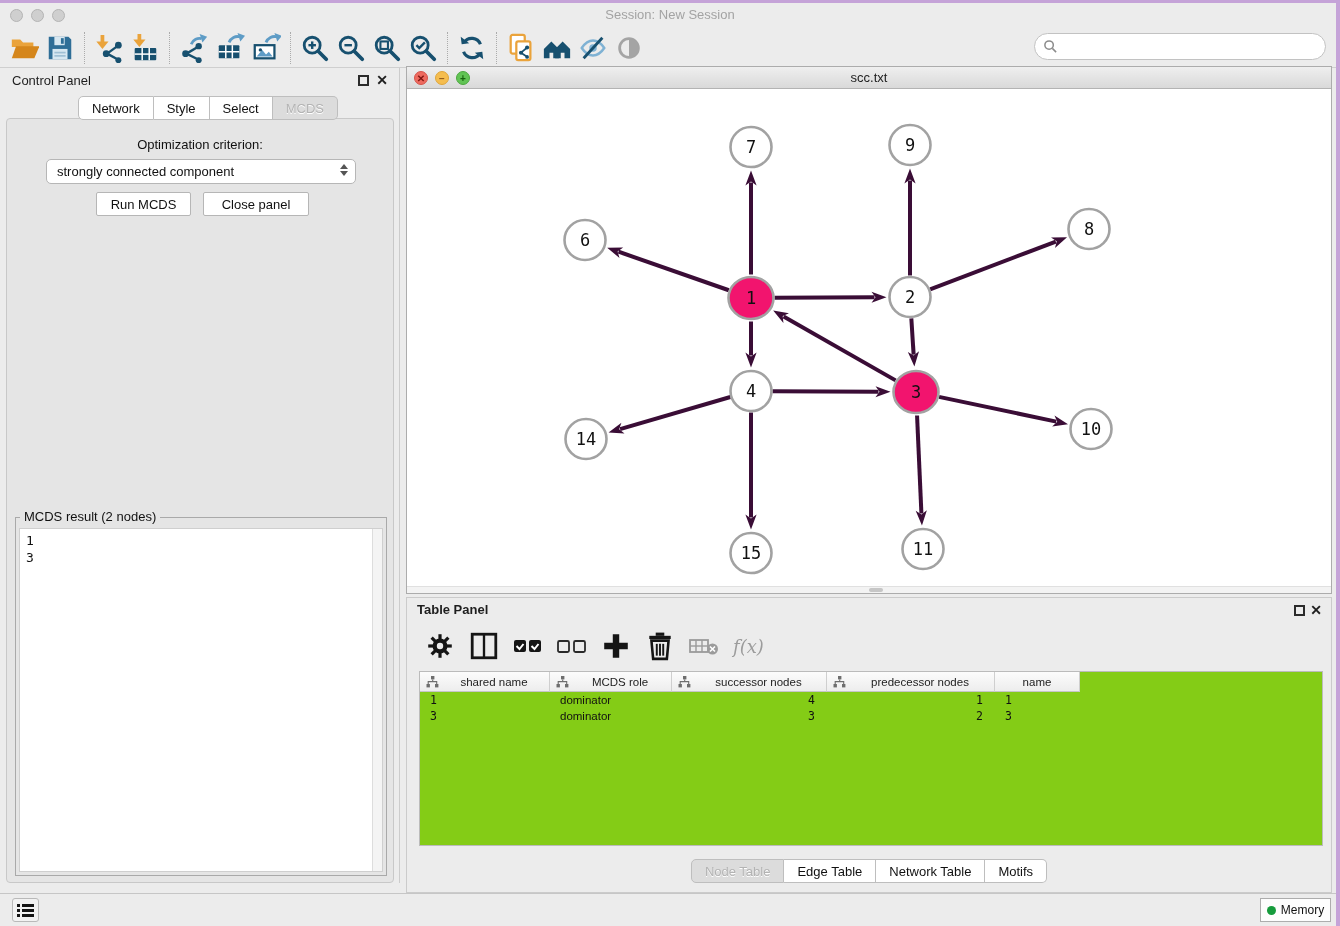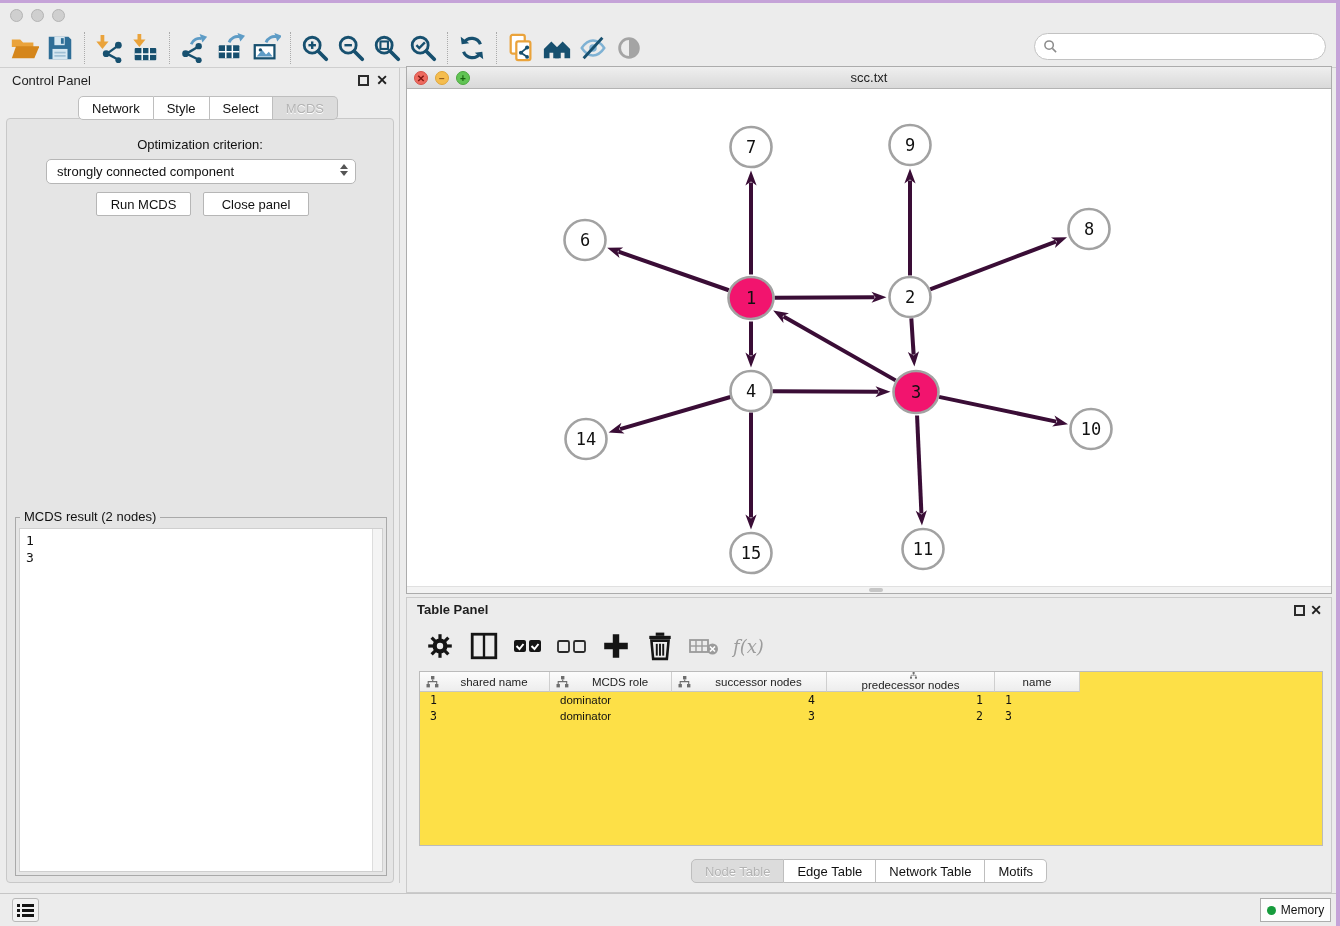--- a/index.html
+++ b/index.html
@@ -67,21 +67,21 @@
   .net-hscroll { position:absolute; left:0; bottom:0; width:924px; height:7px; background:#F3F3F3; border-top:1px solid #E0E0E0; }
   .net-hthumb { position:absolute; left:50%; top:1px; width:14px; height:4px; background:#C6C6C6; border-radius:2px; }
 
   
   .table-panel { position:absolute; left:406px; top:597px; width:926px; height:296px; background:#ECECEC; border:1px solid #CBCBCB; }
   .tp-title { position:absolute; left:10px; top:4px; font-size:13px; color:#1E1E1E;font-weight:bold; }
   .tp-float { right:26px; } .tp-close { right:9px; }
   .tp-toolbar { position:absolute; left:18px; top:30px; height:36px; display:flex; align-items:center; gap:14px; }
   .tpi { width:30px; height:30px; display:flex; align-items:center; justify-content:center; }
   .fx-label { font-family:"DejaVu Serif", serif; font-style:italic; color:#9C9C9C; font-size:18px; }
-  .dt-wrap { position:absolute; left:12px; top:73px; width:904px; height:175px; background:#fde047; border:1px solid #BBBBBB; overflow:hidden; }
+  .dt-wrap { position:absolute; left:12px; top:73px; width:904px; height:175px; background:#84cc16; border:1px solid #BBBBBB; overflow:hidden; }
   .dt-header { display:flex; height:20px; }
   .dt-hcell { background:linear-gradient(#FCFCFC,#EDEDED); border-right:1px solid #CFCFCF; border-bottom:1px solid #C6C6C6; display:flex; align-items:center; font-size:11.5px; color:#222; position:relative; }
   .dt-hcell .hicon { margin-left:6px; }
   .dt-hcell .hlabel { flex:1; text-align:center; padding:0 4px; }
   .dt-row { display:flex; height:16px; align-items:center; }
   .dt-cell { font-size:11.5px; color:#111; padding:0 10px; overflow:hidden; white-space:nowrap; }
   .dt-cell.right { text-align:right; padding-right:12px; }
 
   .tp-tabs { position:absolute; left:0; right:0; top:261px; display:flex; justify-content:center; }
   .status-bar { position:absolute; left:0; top:893px; width:1340px; height:33px; background:#ECECEC; border-top:1px solid #C6C6C6; }
@@ -94,20 +94,21 @@
 
 <div class="edge-strip-top"></div>
 <div class="edge-strip-right"></div>
 
 <div class="titlebar">
   <div class="traffic">
     <span class="tl-dot"></span>
     <span class="tl-dot"></span>
     <span class="tl-dot"></span>
   </div>
+  <div class="app-title">Session: New Session</div>
 </div>
 
 <div class="toolbar">
   <div class="tb-btn">
       <svg viewBox="0 0 32 32">
     <path d="M3 7h9l3 3h11v5H3z" fill="#EAA33B"></path>
         <path d="M3 27l4.5-13h25L27 27z" fill="#D5861B"></path>
       </svg>
     </div>
   <div class="tb-btn">
@@ -489,21 +490,21 @@
               <rect x="5" y="0" width="3.4" height="3.4"></rect>
               <rect x="0.5" y="8" width="3.4" height="3.4"></rect>
               <rect x="9" y="8" width="3.4" height="3.4"></rect>
             </g>
             <g stroke="#6E6E6E" stroke-width="1.1" fill="none">
               <path d="M6.7 3.4v2.2M2.2 8V5.6h8.5V8"></path>
             </g>
           </svg>
           <span class="hlabel">successor nodes</span>
         </div>
-        <div class="dt-hcell" style="width: 168px; flex-direction: column;">
+        <div class="dt-hcell" style="width: 168px;">
           <svg class="hicon" width="13" height="12" viewBox="0 0 13 12">
             <g fill="#6E6E6E">
               <rect x="5" y="0" width="3.4" height="3.4"></rect>
               <rect x="0.5" y="8" width="3.4" height="3.4"></rect>
               <rect x="9" y="8" width="3.4" height="3.4"></rect>
             </g>
             <g stroke="#6E6E6E" stroke-width="1.1" fill="none">
               <path d="M6.7 3.4v2.2M2.2 8V5.6h8.5V8"></path>
             </g>
           </svg>

